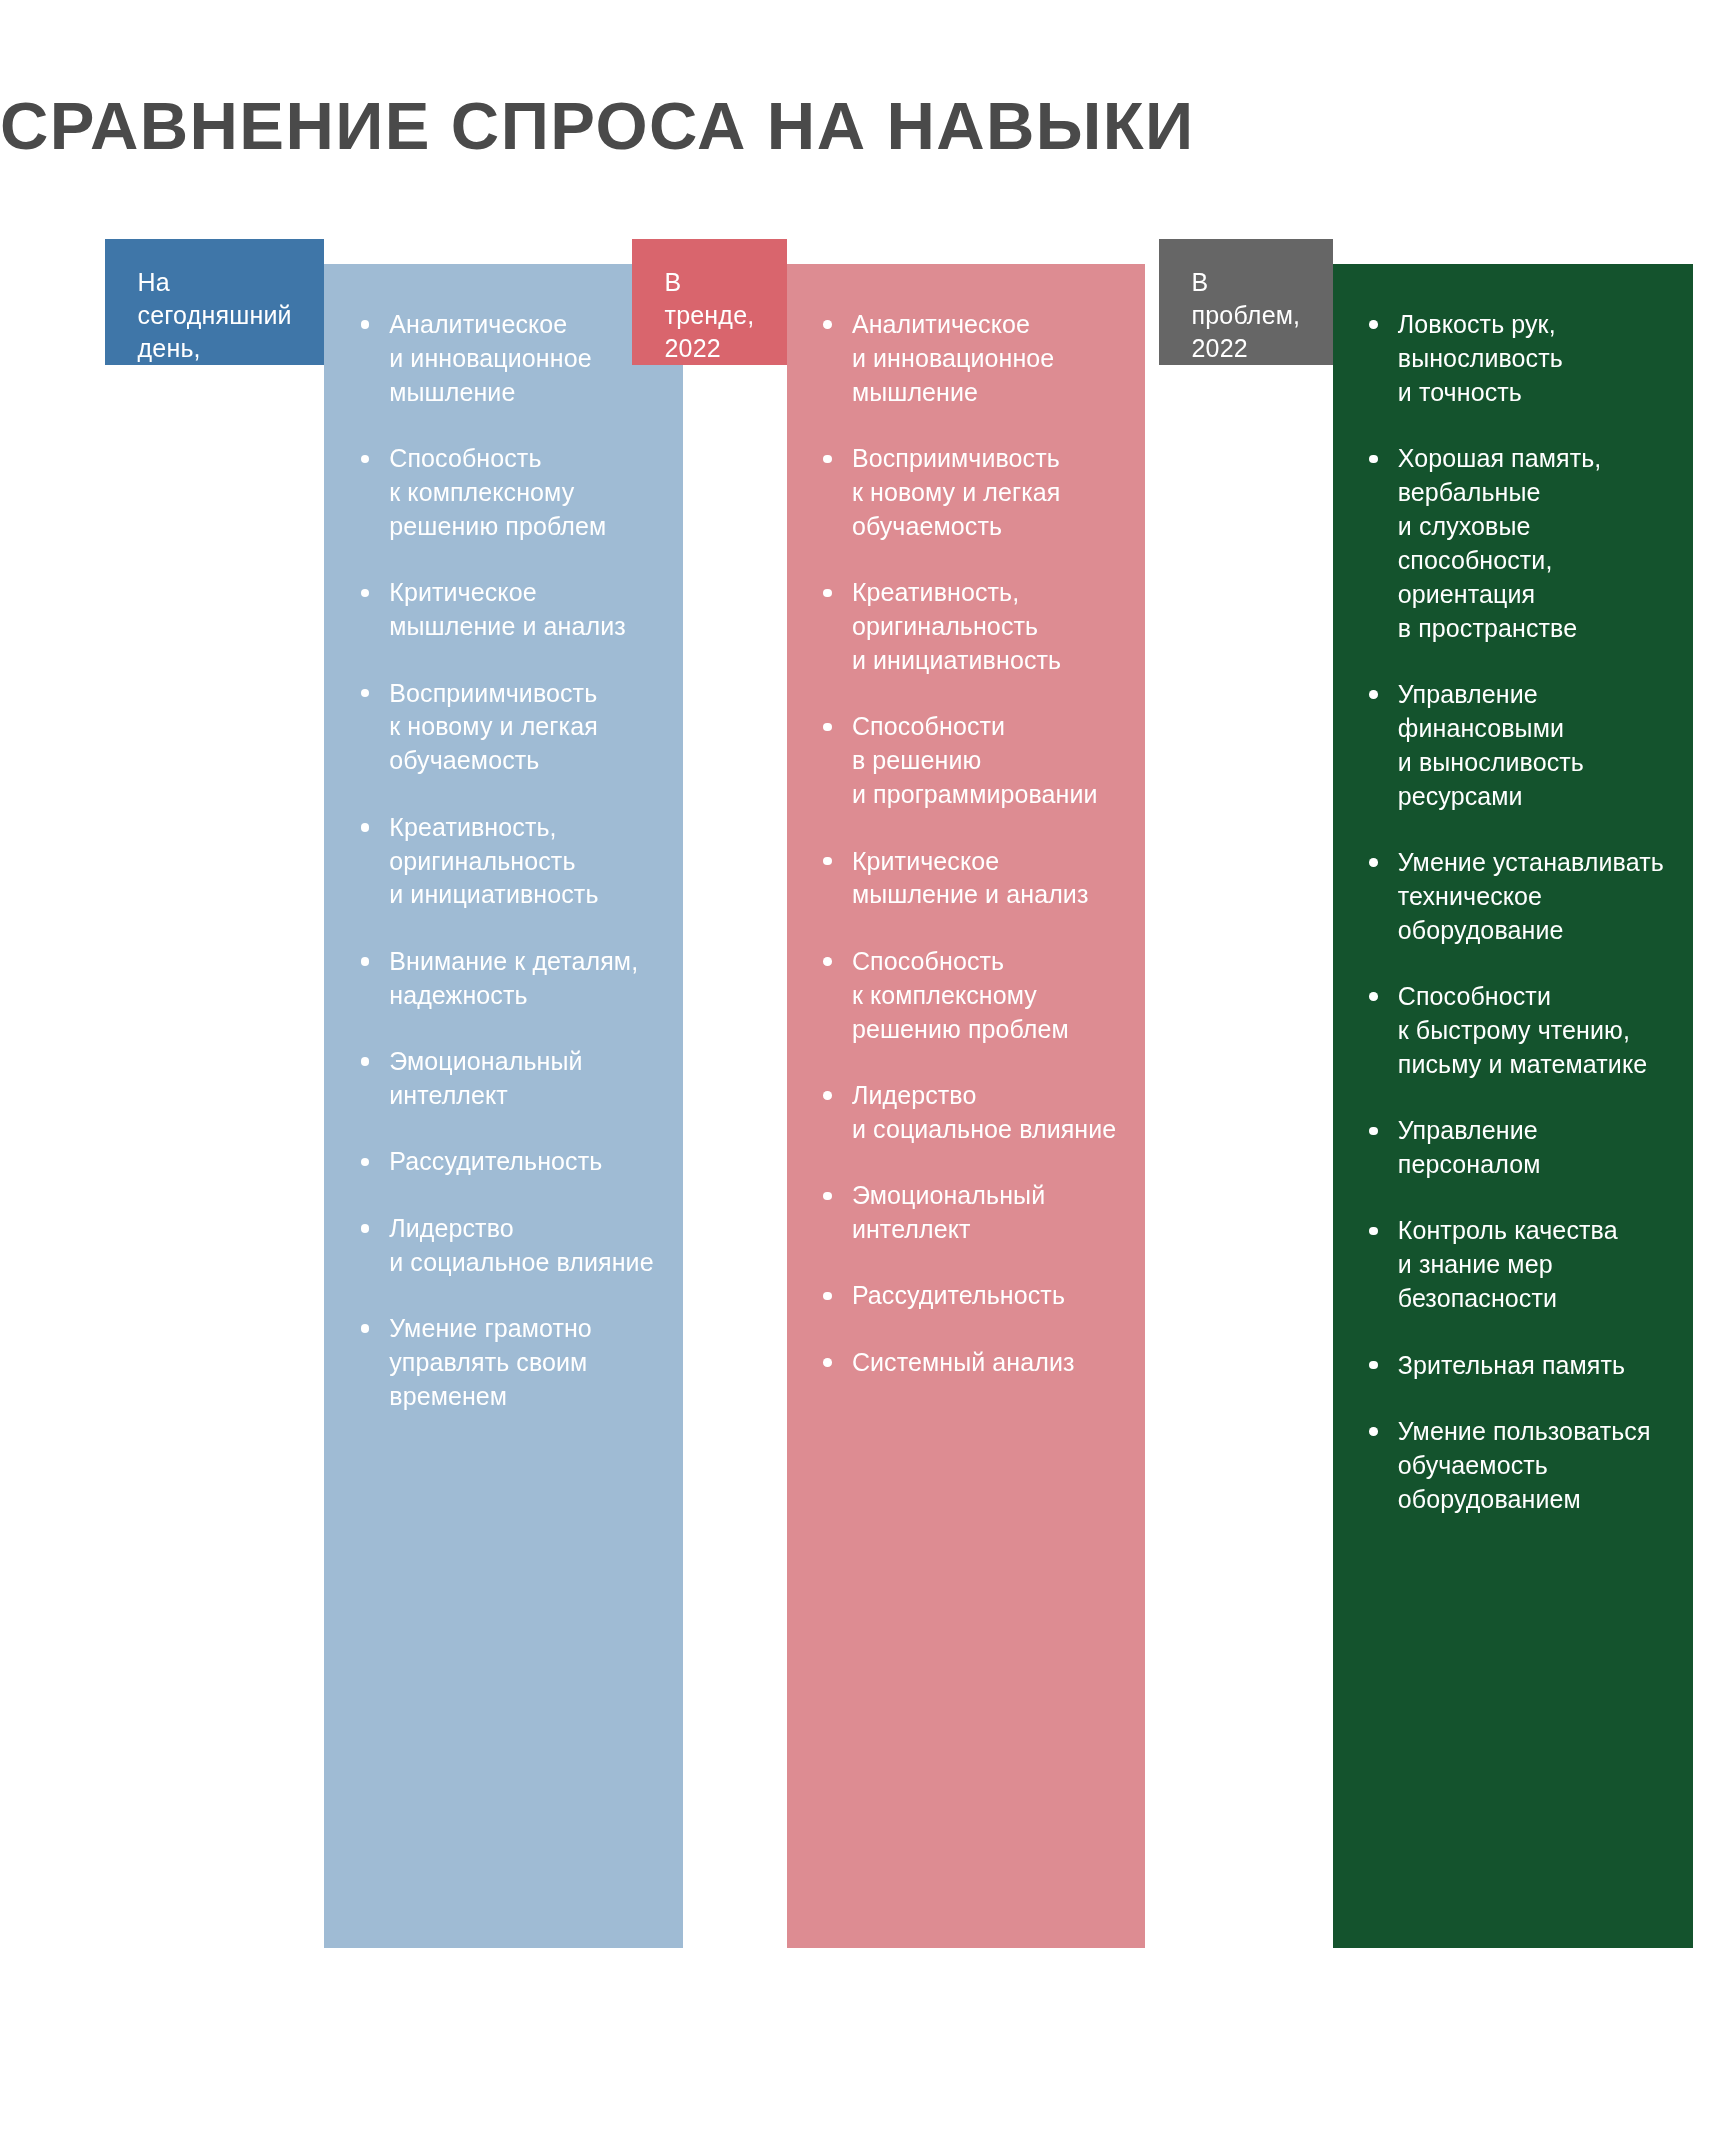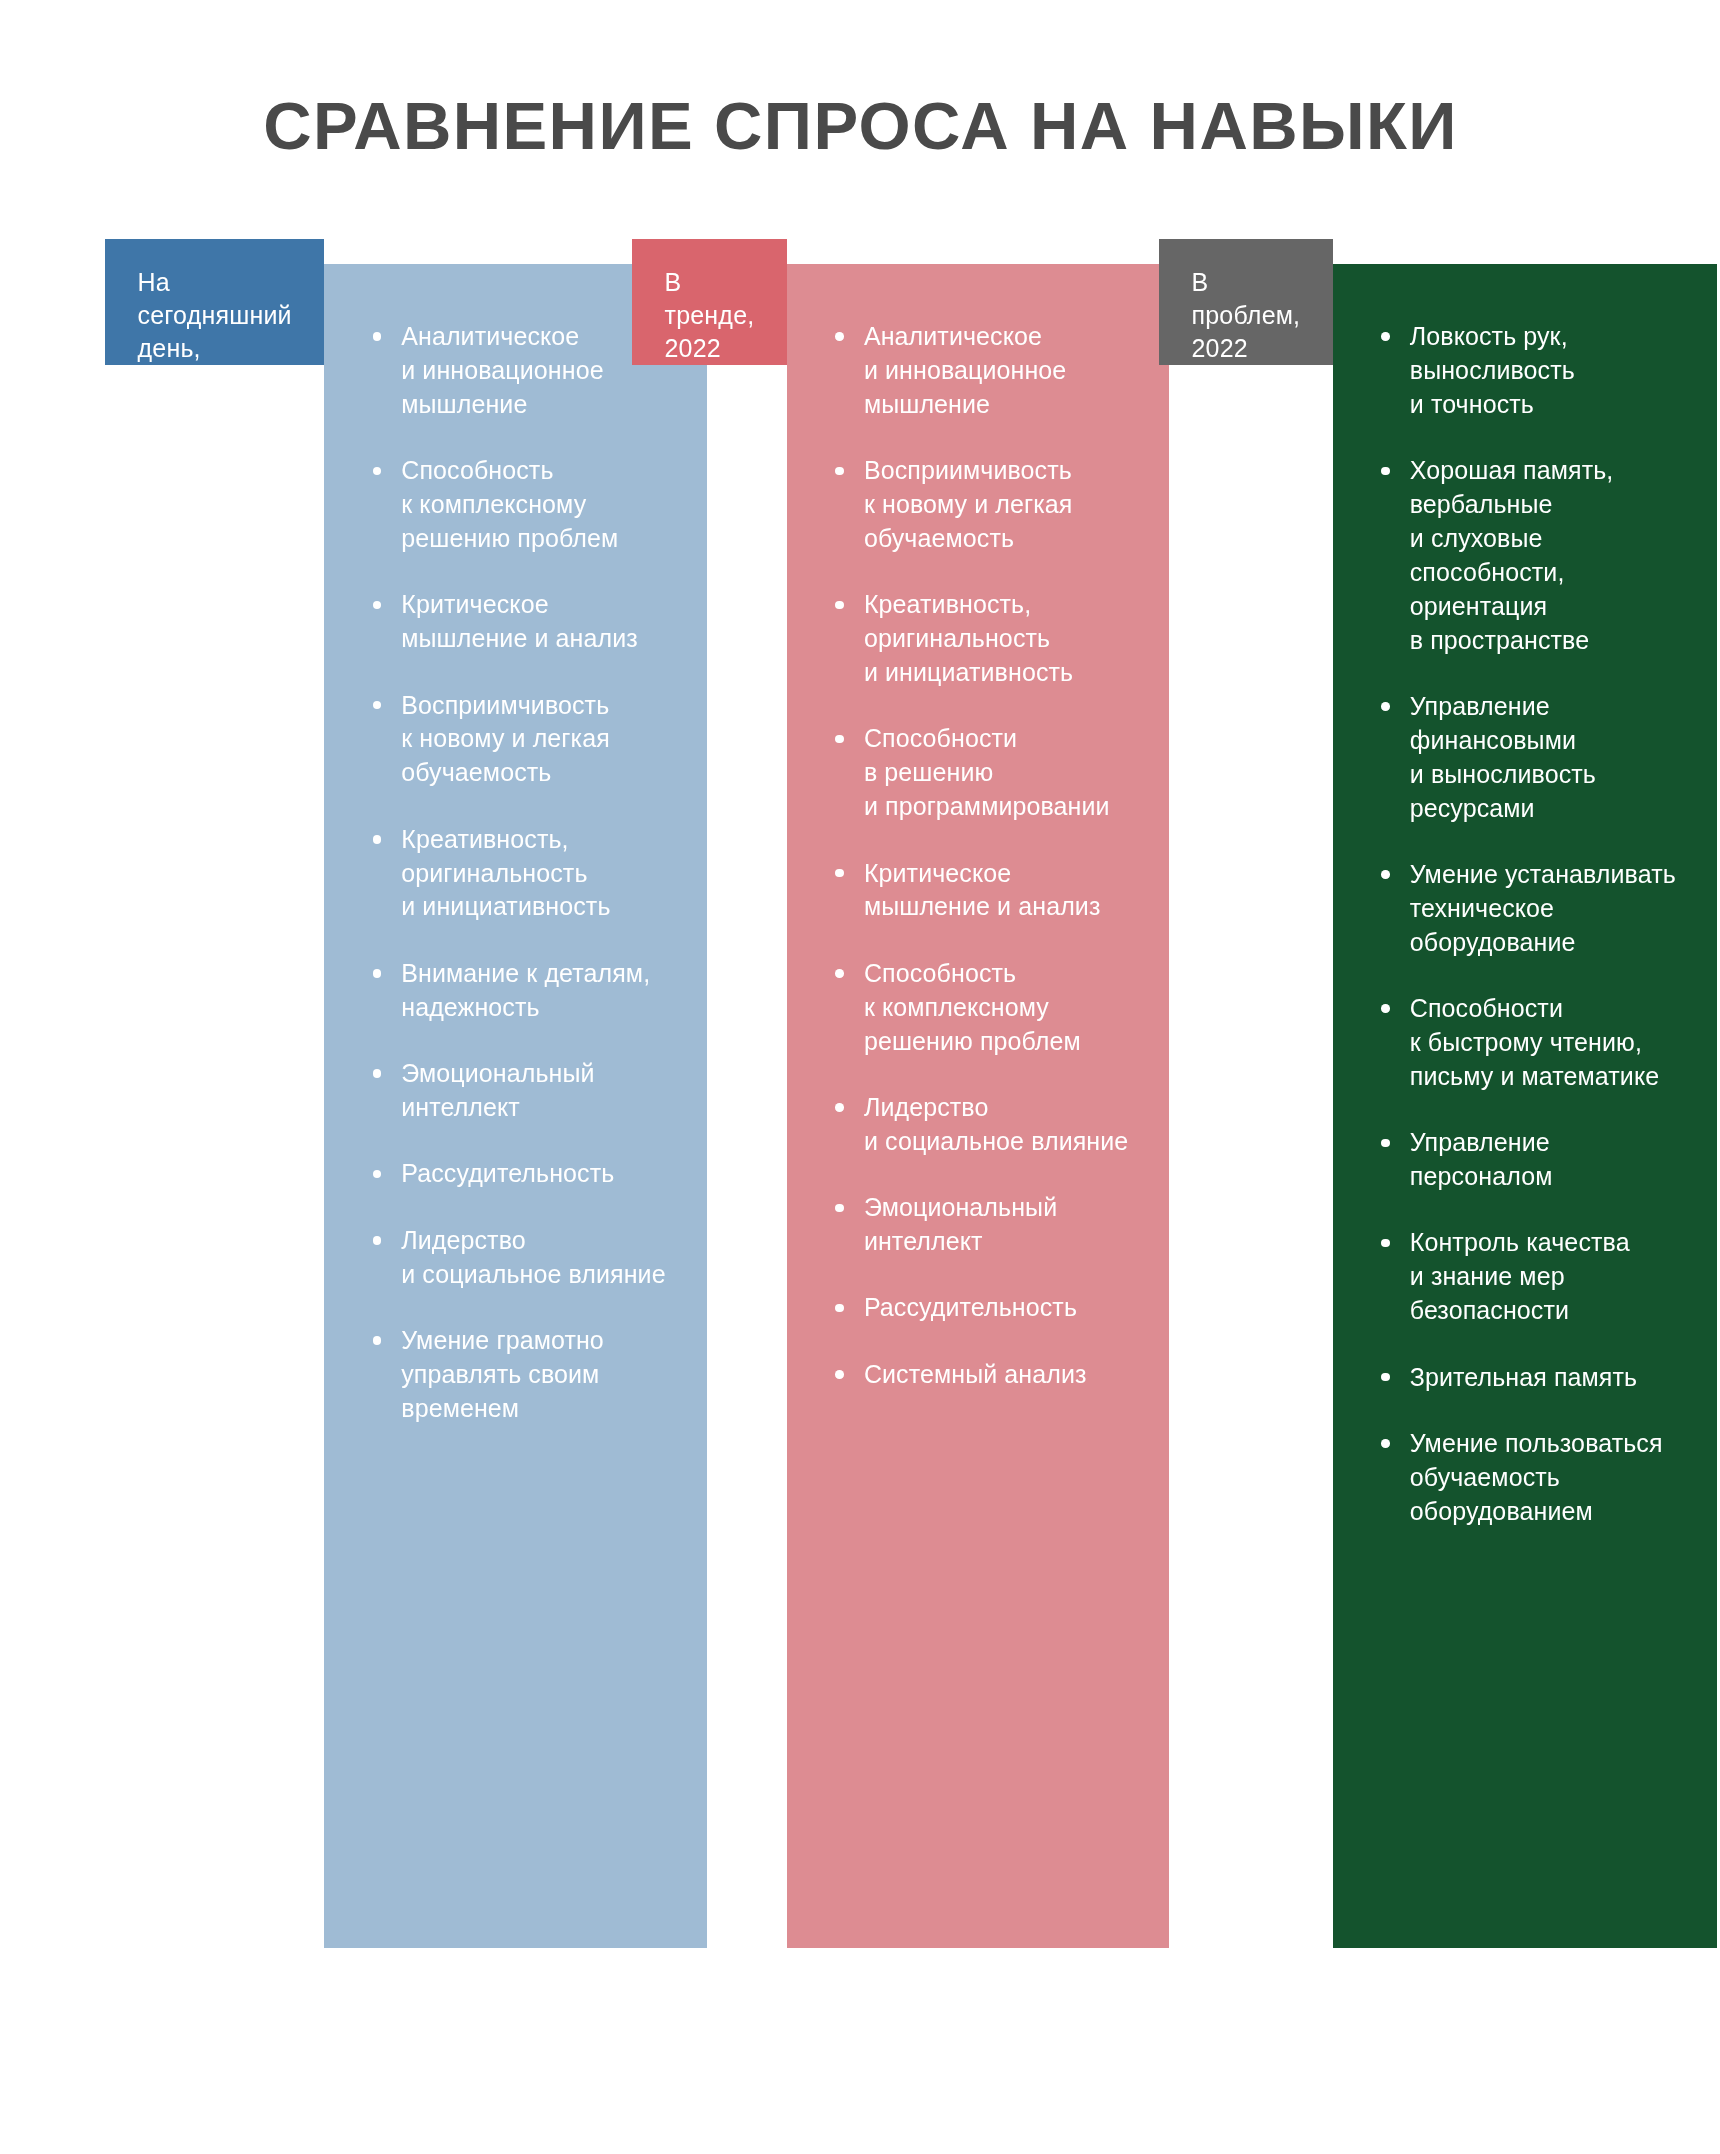--- a/index.html
+++ b/index.html
@@ -21,21 +21,21 @@
     height: 2155px;
     background: #ffffff;
   }
 
   
   .title-wrap {
     position: absolute;
     left: 0;
     top: 46px;
     width: 1721px;
-    text-align: center;
+    text-align: left;
   }
   .title {
     display: inline-block;
     font-size: 67px;
     font-weight: bold;
     letter-spacing: 1.4px;
     color: #4a4a4a;
     line-height: 1.05;
     white-space: nowrap;
   }
@@ -72,21 +72,21 @@
 
   .col-body {
     margin-top: 25px;
     height: 1684px;
     box-sizing: border-box;
     padding: 40px 25px 19px 25px;
   }
 
   ul.skill-list {
     list-style: none;
-    margin: 16px;
+    margin: 4px;
     padding: 0;
   }
   ul.skill-list > li {
     position: relative;
     padding-left: 36px;
     margin-bottom: 32.5px;
     color: #ffffff;
     font-size: 25px;
     line-height: 1.355;
     letter-spacing: 0.1px;

